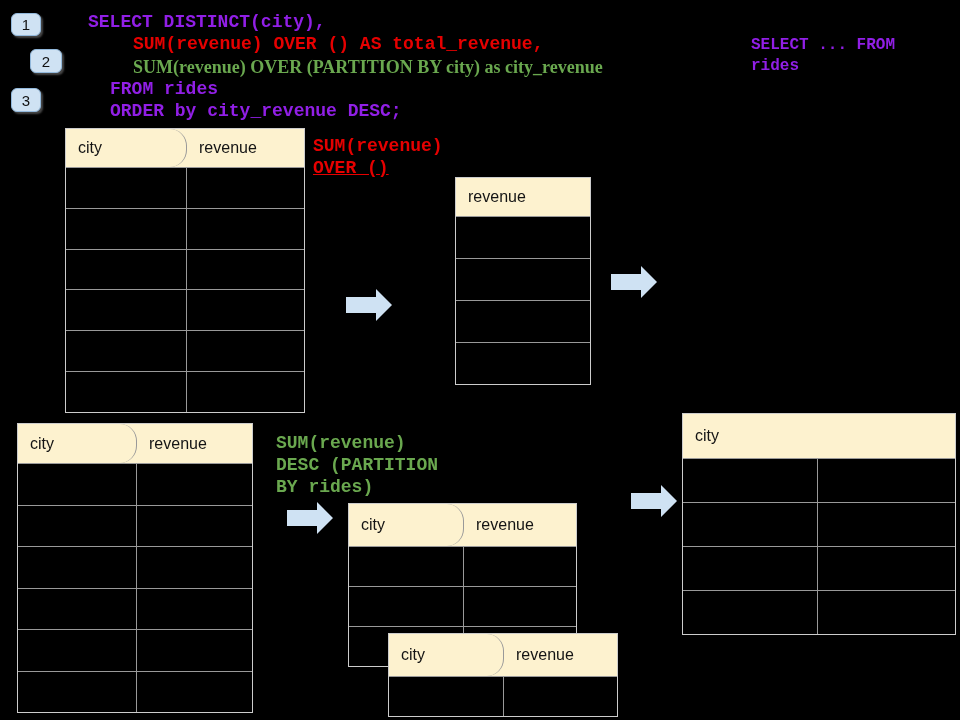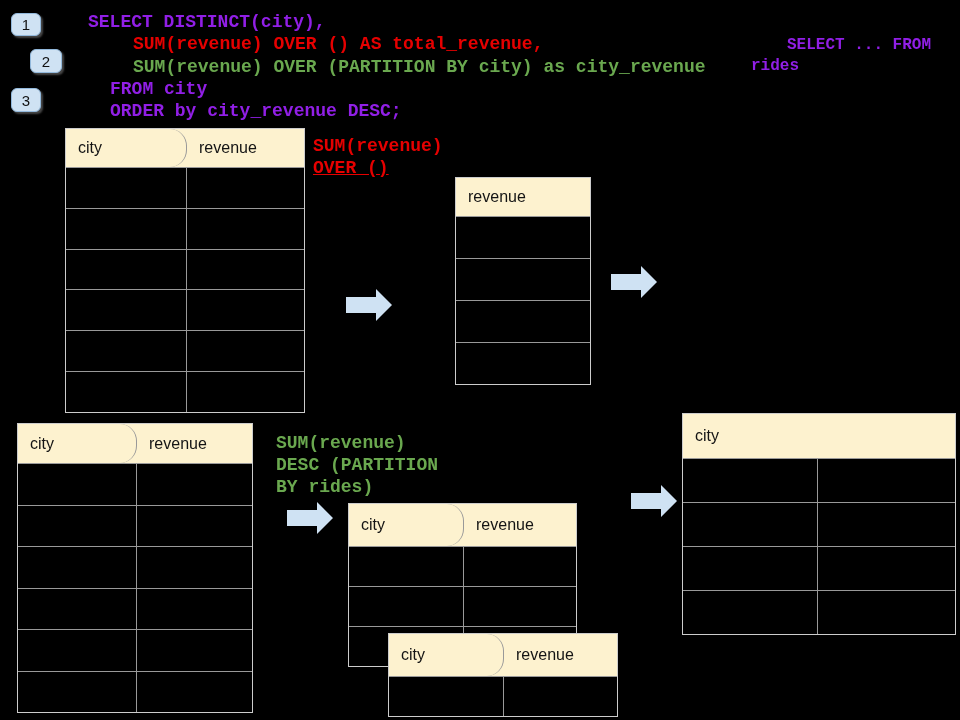--- a/index.html
+++ b/index.html
@@ -60,27 +60,27 @@
 </head>
 <body>
 
 <div class="badge" style="left:11px;top:13px;width:30px;height:23px;">1</div>
 <div class="badge" style="left:30px;top:49px;width:32px;height:24px;">2</div>
 <div class="badge" style="left:11px;top:88px;width:30px;height:24px;">3</div>
 
 <div>
   <div class="code purple" style="left:88px;top:11px;">SELECT DISTINCT(city),</div>
   <div class="code red" style="left:133px;top:33px;">SUM(revenue) OVER () AS total_revenue,</div>
-  <div class="code green" style="left:133px;top:56px;">SUM(revenue) OVER (PARTITION BY city) as city_revenue</div>
-  <div class="code purple" style="left:110px;top:78px;">FROM city</div>
+  <div class="code green" style="left:133px;top:56px;font-family:Liberation Serif, serif;">SUM(revenue) OVER (PARTITION BY city) as city_revenue</div>
+  <div class="code purple" style="left:110px;top:78px;">FROM rides</div>
   <div class="code purple" style="left:110px;top:100px;">ORDER by city_revenue DESC;</div>
 </div>
 
 <div>
-  <div class="code small purple" style="left:751px;top:35px;margin-left:36px;">SELECT ... FROM</div>
+  <div class="code small purple" style="left:751px;top:35px;">SELECT ... FROM</div>
   <div class="code small purple" style="left:751px;top:56px;">rides</div>
 </div>
 
 <div>
   <div class="lbl red" style="left:313px;top:135px;">SUM(revenue)</div>
   <div class="lbl red" style="left:313px;top:157px;text-decoration:underline;">OVER ()</div>
 </div>
 
 <div>
   <div class="lbl green" style="left:276px;top:432px;">SUM(revenue)</div>

